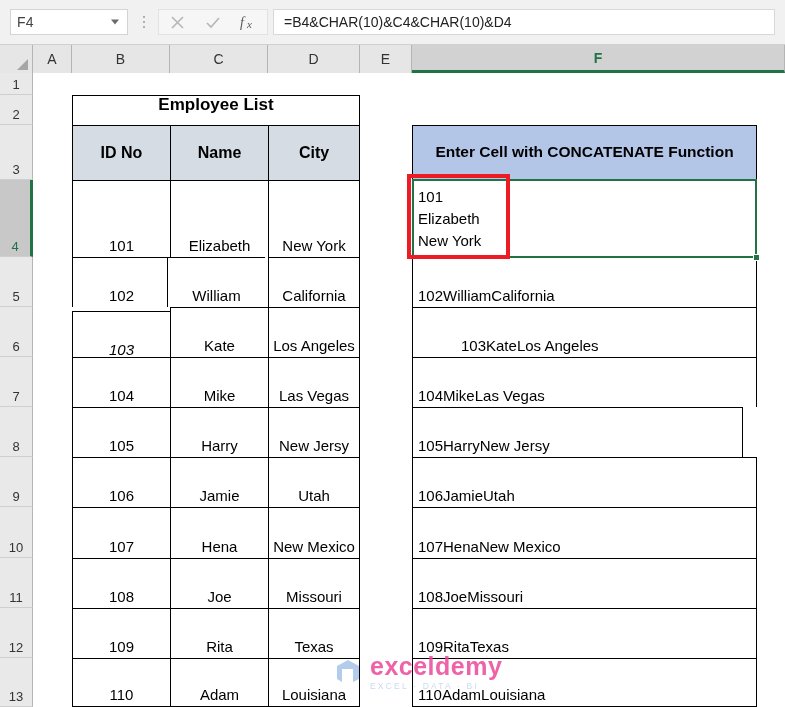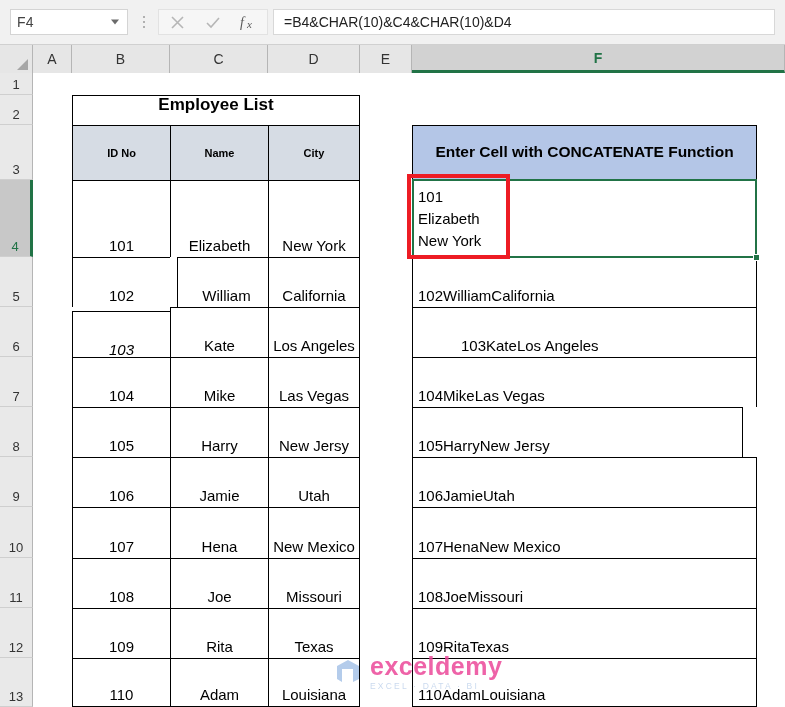--- a/index.html
+++ b/index.html
@@ -95,21 +95,21 @@
     display:flex; align-items:flex-end; justify-content:center;
     padding-bottom:3px;
   }
   .tbl-cell.right-edge { border-right:1.6px solid #000; }
   .tbl-cell.bottom-edge { border-bottom:1.6px solid #000; }
   .tbl-title {
     font-weight:bold; font-size:17px; align-items:center; justify-content:center;
     padding-bottom:12px;
   }
   .tbl-header {
-    background:#d6dce4; font-weight:bold; font-size:11px;
+    background:#d6dce4; font-weight:bold; font-size:16px;
     align-items:center; justify-content:center; padding-bottom:0;
   }
 
   
   .f-cell {
     border-left:1.6px solid #000; border-top:1.6px solid #000;
     border-right:1.6px solid #000;
     display:flex; align-items:flex-end; justify-content:flex-start;
     padding-left:5px; padding-bottom:3px; font-size:15px;
   }
@@ -213,21 +213,21 @@
   <div class="grid">
     <div id="grid-cells">
         <div class="cell tbl-cell tbl-title right-edge" style="left: 39px; top: 22px; width: 288px; height: 30px;">Employee List</div>
         <div class="cell tbl-cell tbl-header" style="left: 39px; top: 52px; width: 98px; height: 55px;">ID No</div>
         <div class="cell tbl-cell tbl-header" style="left: 137px; top: 52px; width: 98px; height: 55px;">Name</div>
         <div class="cell tbl-cell tbl-header right-edge" style="left: 235px; top: 52px; width: 92px; height: 55px;">City</div>
         <div class="cell tbl-cell" style="left: 39px; top: 107px; width: 98px; height: 77px;">101</div>
         <div class="cell tbl-cell" style="left: 137px; top: 107px; width: 98px; height: 77px;">Elizabeth</div>
         <div class="cell tbl-cell right-edge" style="left: 235px; top: 107px; width: 92px; height: 77px;">New York</div>
         <div class="cell tbl-cell" style="left: 39px; top: 184px; width: 98px; height: 50px;">102</div>
-        <div class="cell tbl-cell" style="left: 144px; top: 184px; width: 98px; height: 50px;">William</div>
+        <div class="cell tbl-cell" style="left: 134px; top: 184px; width: 98px; height: 50px;">William</div>
         <div class="cell tbl-cell right-edge" style="left: 235px; top: 184px; width: 92px; height: 50px;">California</div>
         <div class="cell tbl-cell" style="left: 39px; top: 238px; width: 98px; height: 50px; font-style: italic;">103</div>
         <div class="cell tbl-cell" style="left: 137px; top: 234px; width: 98px; height: 50px;">Kate</div>
         <div class="cell tbl-cell right-edge" style="left: 235px; top: 234px; width: 92px; height: 50px;">Los Angeles</div>
         <div class="cell tbl-cell" style="left: 39px; top: 284px; width: 98px; height: 50px;">104</div>
         <div class="cell tbl-cell" style="left: 137px; top: 284px; width: 98px; height: 50px;">Mike</div>
         <div class="cell tbl-cell right-edge" style="left: 235px; top: 284px; width: 92px; height: 50px;">Las Vegas</div>
         <div class="cell tbl-cell" style="left: 39px; top: 334px; width: 98px; height: 50px;">105</div>
         <div class="cell tbl-cell" style="left: 137px; top: 334px; width: 98px; height: 50px;">Harry</div>
         <div class="cell tbl-cell right-edge" style="left: 235px; top: 334px; width: 92px; height: 50px;">New Jersy</div>

